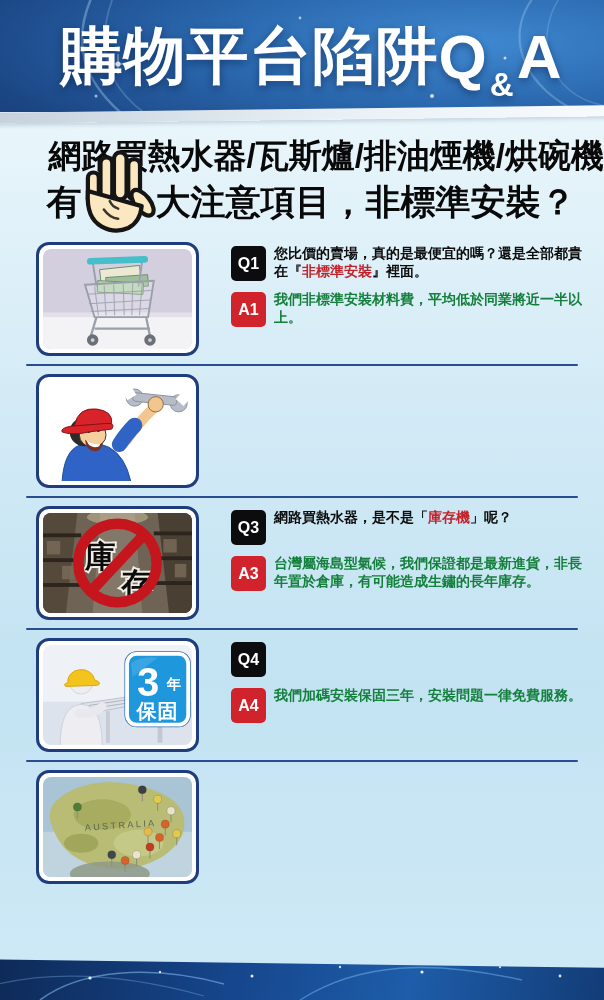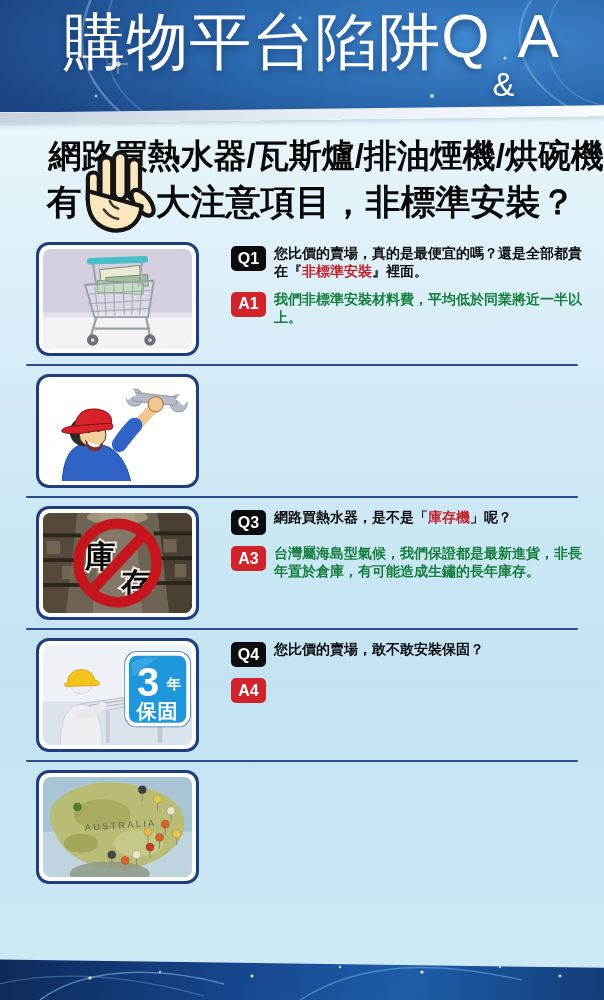--- a/index.html
+++ b/index.html
@@ -9,22 +9,22 @@
     position:relative; overflow:hidden;
     background:linear-gradient(180deg,#f3fafd 0%,#e4f3fa 18%,#d2eaf6 42%,#c3e3f2 68%,#cfe9f6 100%);
   }
   
   .banner {
     position:relative; height:112px; overflow:hidden;
     background:radial-gradient(130% 170% at 78% 38%, #3f89d1 0%, #2a67ad 34%, #1b4583 66%, #112a54 100%);
   }
   .banner svg { position:absolute; inset:0; pointer-events:none; }
   .title {
-    position:absolute; inset:0; display:flex; justify-content:center;
-    color:#fff; font-weight:400; font-size:62px; letter-spacing:1px; white-space:nowrap;
+    position:absolute; inset:0; display:flex; align-items:center; justify-content:center;
+    color:#fff; font-weight:700; font-size:62px; letter-spacing:1px; white-space:nowrap;
     text-shadow:0 3px 8px rgba(0,15,50,.45);
     margin-left:19px;
   }
   .title .amp { font-size:33px; margin:0 2px; align-self:flex-end; padding-bottom:8px; }
   .header-strip {
     position:absolute; top:109px; left:-8px; width:620px; height:11px; z-index:2;
     background:linear-gradient(90deg,#c6d1dc,#e9f0f5 55%,#f8fbfd);
     transform:rotate(-0.7deg); box-shadow:0 2px 4px rgba(90,120,150,.28);
   }
   
@@ -36,21 +36,21 @@
   
   main { position:relative; z-index:1; padding-top:12px; }
   .section { display:flex; align-items:flex-start; margin:4px 10px 4px 36px; }
   .img-box { flex:0 0 auto; width:163px; height:114px; background:#fff;
              border:3px solid #1f3d7c; border-radius:13px; padding:4px; }
   .img-inner { width:100%; height:100%; border-radius:8px; overflow:hidden; background:#fff; }
   .img-inner svg { display:block; width:100%; height:100%; }
   .texts { flex:1 1 auto; margin-left:32px; padding-top:2px; }
   .qa-row { display:flex; align-items:flex-start; }
   .qa-row + .qa-row { margin-top:9px; }
-  .badge { flex:0 0 auto; min-width:35px; height:25px; padding:0 4px; border-radius:5px;
+  .badge { flex:0 0 auto; min-width:35px; height:35px; padding:0 4px; border-radius:5px;
            display:flex; align-items:center; justify-content:center;
            color:#fff; font-size:16px; font-weight:900; margin:2px 8px 0 0; }
   .badge.q { background:#0c0c0e; }
   .badge.a { background:#d0232b; }
   .qa-text { font-size:14px; line-height:1.32; font-weight:700; color:#0d0d0d; }
   .qa-text.a { color:#15803d; }
   .qa-text .hl { color:#c2232b; }
   .divider { height:2px; background:#2a4d8f; border-radius:1px; margin:8px 26px; }
   
   .band {
@@ -239,24 +239,24 @@
     <path d="M92,20 q10,-8 28,-6 l-26,20 z" fill="#4fb1e8" opacity="0.55"></path>
     <text x="110" y="54" font-size="42" font-weight="bold" text-anchor="middle" fill="#ffffff">3</text>
     <text x="137" y="47" font-size="15" font-weight="bold" text-anchor="middle" fill="#ffffff">年</text>
     <text x="120" y="77" font-size="21" font-weight="bold" text-anchor="middle" fill="#ffffff" letter-spacing="1">保固</text>
   </svg>
           </div>
     </div>
     <div class="texts">
       <div class="qa-row">
         <span class="badge q">Q4</span>
-        <p class="qa-text q"><span>您比價的賣場，敢不敢安裝保固？</span></p>
       </div>
       <div class="qa-row">
         <span class="badge a">A4</span>
+        <p class="qa-text a"><span>我們加碼安裝保固三年，安裝問題一律免費服務。</span></p>
       </div>
     </div>
   </section>
       <div class="divider"></div>
       <section class="section">
     <div class="img-box">
       <div class="img-inner">
             <svg viewBox="0 0 156 106" preserveAspectRatio="xMidYMid slice">
     <rect width="156" height="106" fill="#a9c4d4"></rect>
     <rect y="58" width="156" height="48" fill="#c6d8e2" opacity="0.8"></rect>

